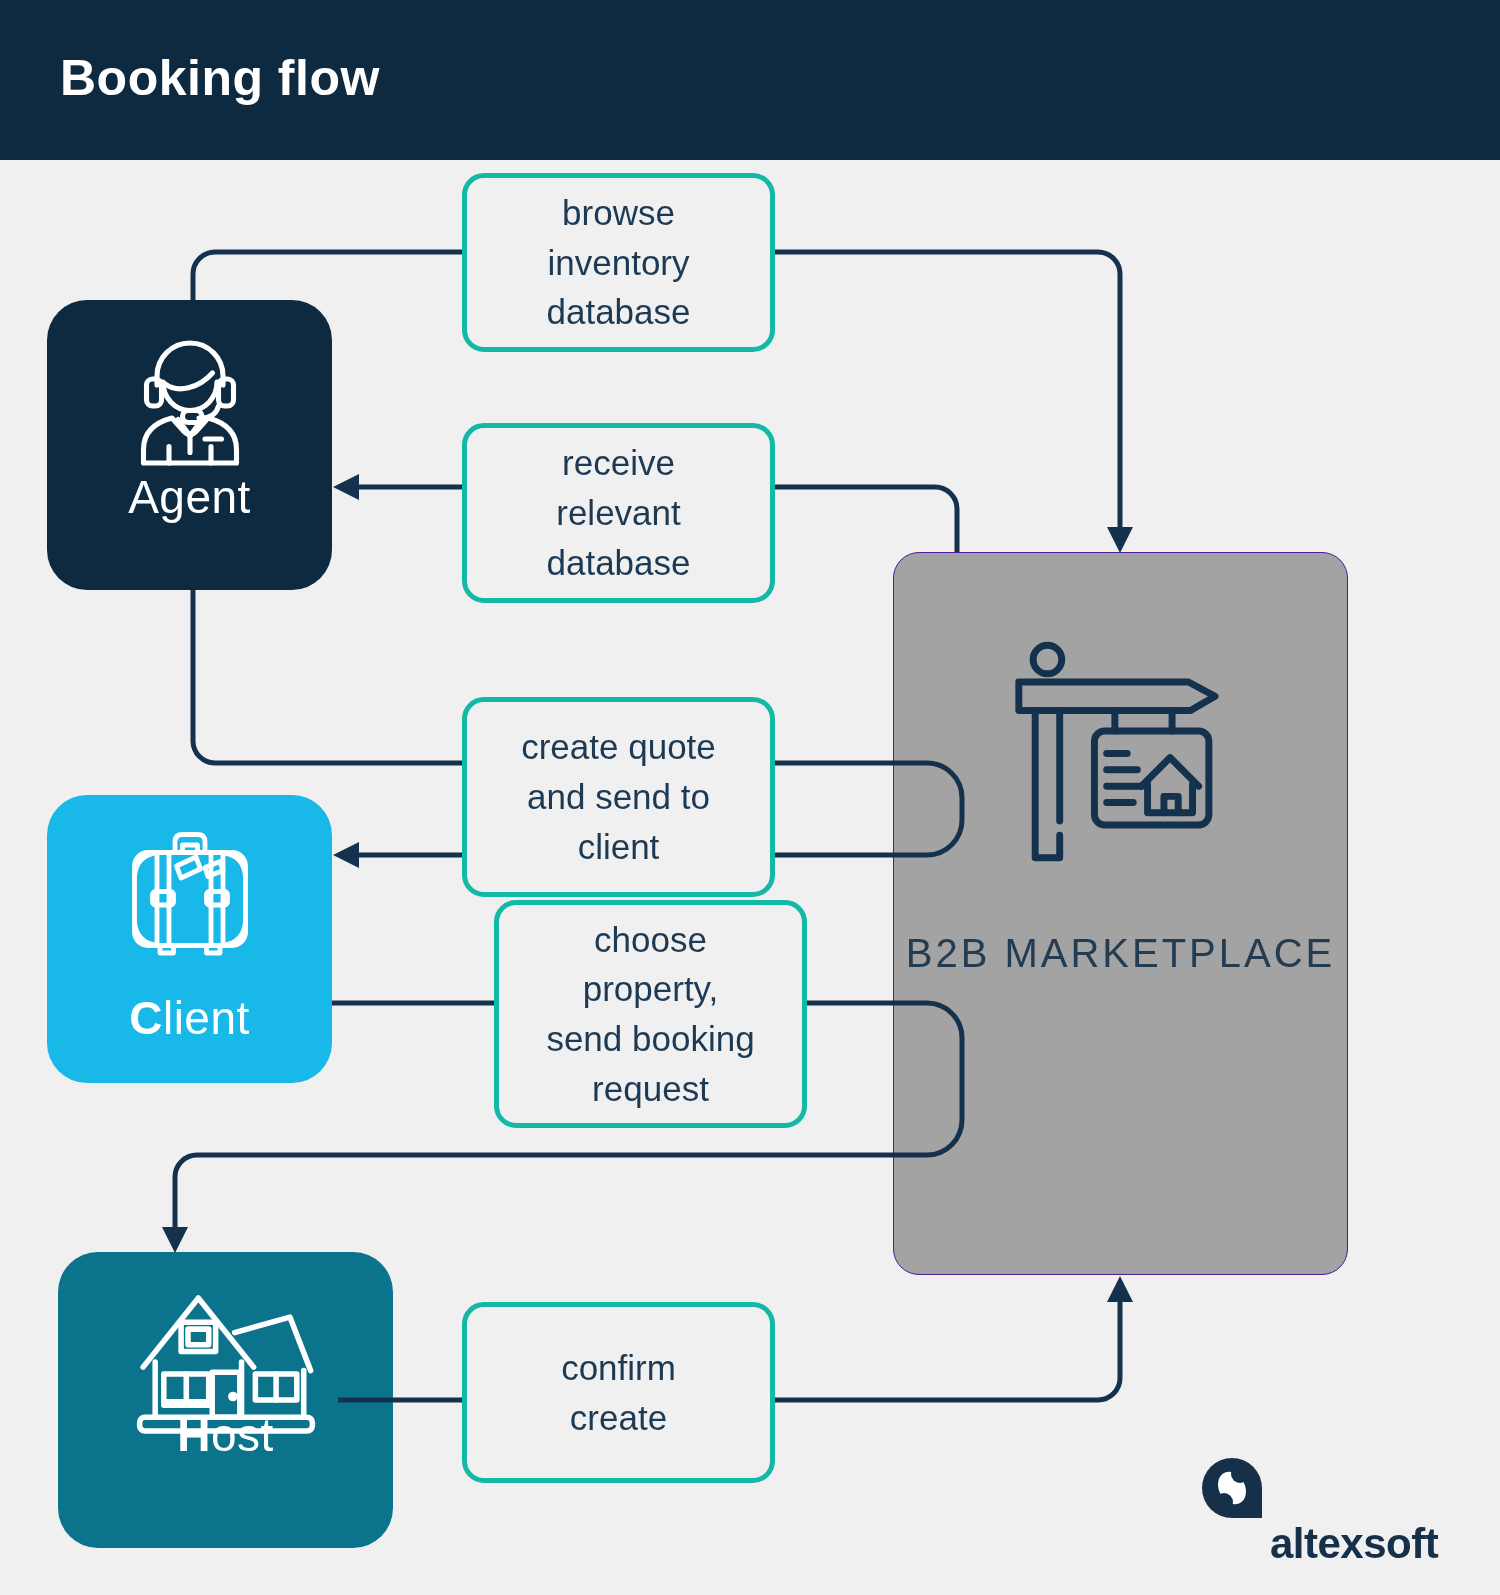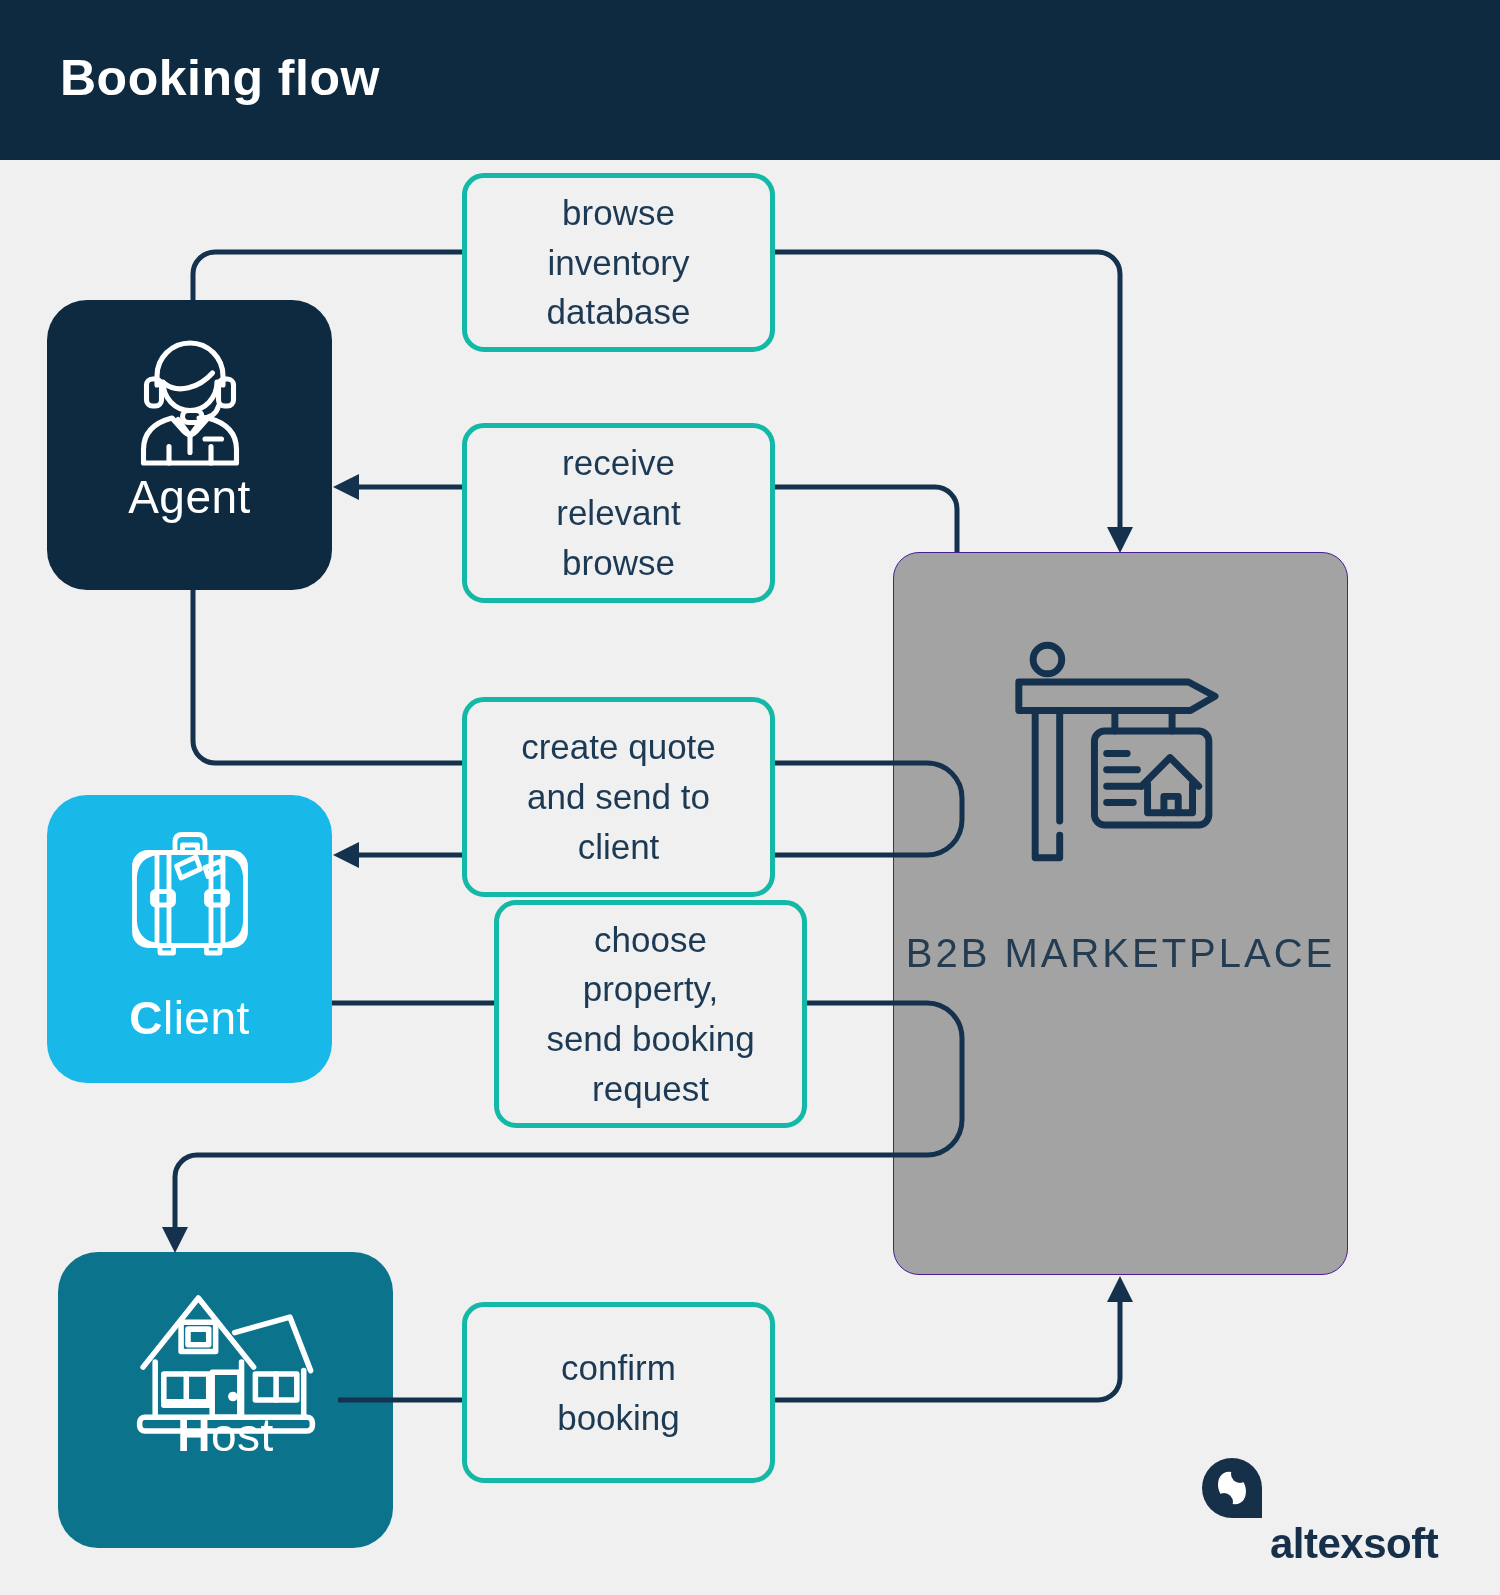--- a/index.html
+++ b/index.html
@@ -161,30 +161,30 @@
       <rect x="5" y="84" width="100" height="8" rx="3"></rect>
     </svg>
     <div class="label"><b>H</b><span>ost</span></div>
   </div>
 
   <div class="step" id="step-browse">browse
 inventory
 database</div>
   <div class="step" id="step-receive">receive
 relevant
-browse</div>
+database</div>
   <div class="step" id="step-quote">create quote
 and send to
 client</div>
   <div class="step" id="step-choose">choose
 property,
 send booking
 request</div>
   <div class="step" id="step-confirm">confirm
-booking</div>
+create</div>
 
   <div id="logo">
     <svg width="64" height="64" viewBox="0 0 64 64">
       <path d="M32,2 A30,30 0 0 0 2,32 A30,30 0 0 0 32,62 H62 V32 A30,30 0 0 0 32,2 Z" fill="#16304a"></path>
       <ellipse cx="32" cy="32" rx="13" ry="17" transform="rotate(-28 32 32)" fill="#ffffff"></ellipse>
       <circle cx="40" cy="18" r="9" fill="#16304a"></circle>
       <circle cx="24" cy="46" r="9" fill="#16304a"></circle>
     </svg>
     <div class="word">altexsoft</div>
   </div>

